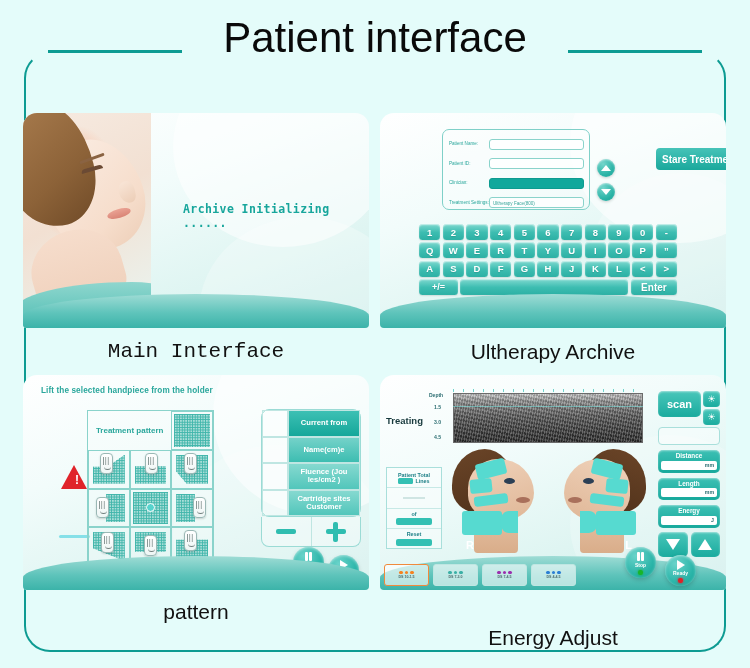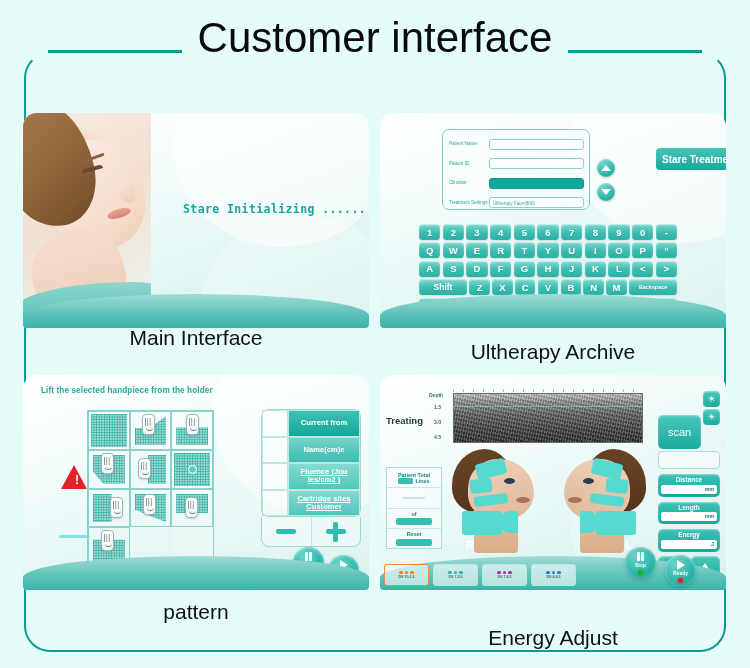--- a/index.html
+++ b/index.html
@@ -29,21 +29,21 @@
   }
 
   
   .panel-wrap { position:absolute; }
   .p1 { left:23px;  top:113px; width:346px; height:215px; }
   .p2 { left:380px; top:113px; width:346px; height:215px; }
   .p3 { left:23px;  top:375px; width:346px; height:215px; }
   .p4 { left:380px; top:375px; width:346px; height:215px; }
 
   .caption { position:absolute; width:346px; text-align:center; font-size:21px; color:#111; }
-  .c1 { left:23px;  top:326px; }
+  .c1 { left:23px;  top:340px;font-family:Liberation Mono, monospace; }
   .c2 { left:380px; top:340px; }
   .c3 { left:23px;  top:600px; }
   .c4 { left:380px; top:600px;margin-top:26px; }
 
   .screen {
     position:relative; width:100%; height:100%; overflow:hidden;
     border-radius:14px 14px 4px 4px;
     background:linear-gradient(160deg,#ffffff 0%,#f2fcfb 35%,#dff5f2 70%,#cfeeeb 100%);
   }
   .screen:after{
@@ -218,21 +218,21 @@
     border:1px solid #9bdbd5; border-radius:8px; background:rgba(255,255,255,0.35);
     display:grid; grid-template-columns:26px 1fr; grid-template-rows:repeat(4,1fr);
   }
   .sp-blank{ border:1px solid #bfe6e2; }
   .sp-lab{
     border:1px solid #bfe6e2; color:#fff; font-size:7.6px; font-weight:bold;
     display:flex; align-items:center; justify-content:center; text-align:center; line-height:1.08;
     background:linear-gradient(180deg,#3dc0b4 0%,#15a79a 100%);
   }
   .sp-lab.dim{ background:linear-gradient(180deg,#74d2c9 0%,#3dbdb1 100%); }
-  .sp-lab.dim2{ background:linear-gradient(180deg,#86d9d0 0%,#52c6bb 100%);text-decoration:underline; }
+  .sp-lab.dim2{ background:linear-gradient(180deg,#86d9d0 0%,#52c6bb 100%); }
   .pm-row{
     position:absolute; left:238px; top:142px; width:100px; height:30px;
     border:1px solid #9bdbd5; border-top:none; border-radius:0 0 8px 8px;
     display:flex; background:rgba(255,255,255,0.35);
   }
   .pm-cell{ flex:1; display:flex; align-items:center; justify-content:center; }
   .pm-cell + .pm-cell{ border-left:1px solid #bfe6e2; }
   .minus{ width:20px; height:4.5px; background:#2fbdb0; border-radius:2px; }
   .plus{ position:relative; width:20px; height:20px; }
   .plus:before,.plus:after{ content:""; position:absolute; background:#2fbdb0; border-radius:2px; }
@@ -307,25 +307,24 @@
   .zone{ position:absolute; background:#56dad0; }
   .faces .z1{ left:30px; top:14px; width:30px; height:16px; transform:rotate(-14deg); border-radius:3px; }
   .faces .z2{ left:24px; top:32px; width:22px; height:14px; transform:rotate(-6deg); border-radius:3px; }
   .faces .z3{ left:28px; top:48px; width:34px; height:10px; transform:rotate(-7deg); border-radius:3px; }
   .faces .z4{ left:16px; top:64px; width:40px; height:24px; border-radius:3px; }
   .faces .z5{ left:54px; top:64px; width:18px; height:22px; border-radius:50% 0 0 50%; }
 
   .right-col{ position:absolute; right:6px; top:16px; width:62px; }
   .scan-row{ display:flex; gap:2px; }
   .scan-btn{
-    flex:1; height:34px; border-radius:5px; color:#fff; font-size:11px; font-weight:normal;
+    flex:1; height:26px; border-radius:5px; color:#fff; font-size:11px; font-weight:bold;
     background:linear-gradient(180deg,#49c6ba 0%,#1aab9e 100%);
     display:flex; align-items:center; justify-content:center;
     box-shadow:inset 0 1px 2px rgba(255,255,255,0.5);
-    margin-top:24px;
   }
   .sun-col{ display:flex; flex-direction:column; gap:2px; width:17px; }
   .sun-btn{
     height:16px; border-radius:4px; color:#fff; font-size:9px;
     background:linear-gradient(180deg,#49c6ba 0%,#1aab9e 100%);
     display:flex; align-items:center; justify-content:center;
     box-shadow:inset 0 1px 2px rgba(255,255,255,0.5);
   }
   .blank-box{ margin-top:2px; height:18px; border:1px solid #a9dfdb; border-radius:4px; background:rgba(255,255,255,0.45); }
   .meter{
@@ -355,21 +354,21 @@
     display:flex; flex-direction:column; align-items:center; justify-content:center;
   }
   .cart.active{ border:1.4px solid #f08a3c; }
   .cart-dots{ display:flex; gap:2px; }
   .cart-dot{ width:3.6px; height:3.6px; border-radius:50%; }
   .cart-txt{ font-size:3.6px; color:#4a6a6c; font-weight:bold; margin-top:1px; }
 </style>
 </head>
 <body>
 
-<div id="page-title">Customer interface</div>
+<div id="page-title">Patient interface</div>
 <div id="frame"></div>
 <div id="frame-top-left"></div>
 <div id="frame-top-right"></div>
 
 <div class="panel-wrap p1">
   <div class="screen">
     <div class="swoosh" style="left:150px;top:-66px;width:220px;height:200px;"></div>
     <div class="swoosh" style="left:176px;top:104px;width:210px;height:190px;opacity:.5;"></div>
 
     <div class="portrait">
@@ -377,21 +376,21 @@
       <div class="cheek"></div>
       <div class="hair"></div>
       <div class="neck"></div>
       <div class="brow brow1"></div>
       <div class="eye eye1"></div>
       <div class="nose"></div>
       <div class="lips"></div>
       <div class="teal-drape"></div>
     </div>
 
-    <div class="init-text">Stare Initializing ......</div>
+    <div class="init-text">Archive Initializing ......</div>
 
   </div>
 </div>
 <div class="caption c1">Main Interface</div>
 
 <div class="panel-wrap p2">
   <div class="screen">
     <div class="swoosh" style="left:190px;top:-70px;width:220px;height:200px;"></div>
     <div class="swoosh" style="left:210px;top:60px;width:180px;height:170px;opacity:.45;"></div>
 
@@ -457,31 +456,20 @@
         <div class="key">F</div>
         <div class="key">G</div>
         <div class="key">H</div>
         <div class="key">J</div>
         <div class="key">K</div>
         <div class="key">L</div>
         <div class="key">&lt;</div>
         <div class="key">&gt;</div>
       </div>
       <div class="kb-row">
-        <div class="key w-shift">Shift</div>
-        <div class="key">Z</div>
-        <div class="key">X</div>
-        <div class="key">C</div>
-        <div class="key">V</div>
-        <div class="key">B</div>
-        <div class="key">N</div>
-        <div class="key">M</div>
-        <div class="key w-bksp">Backspace</div>
-      </div>
-      <div class="kb-row">
         <div class="key w-plus">+/=</div>
         <div class="key w-space"></div>
         <div class="key w-enter">Enter</div>
       </div>
     </div>
   </div>
 </div>
 <div class="caption c2">Ultherapy Archive</div>
 
 <div class="panel-wrap p3">
@@ -489,20 +477,21 @@
     <div class="swoosh" style="left:190px;top:-60px;width:210px;height:200px;"></div>
     <div class="swoosh" style="left:150px;top:70px;width:210px;height:180px;opacity:.45;"></div>
 
     <div class="hint">Lift the selected handpiece from the holder</div>
 
     <div class="warn"></div>
     <div class="warn-bang">!</div>
     <div class="dash"></div>
 
     <div class="pattern-grid">
+      <div class="pcell head">Treatment pattern</div>
       <div class="pcell">
           <div class="mesh full"></div>
         </div>
 
       <div class="pcell">
         <div class="mesh clipA"></div>
         <div class="hp" style="left:11px;top:2px;"></div>
       </div>
       <div class="pcell">
         <div class="mesh clipB"></div>

